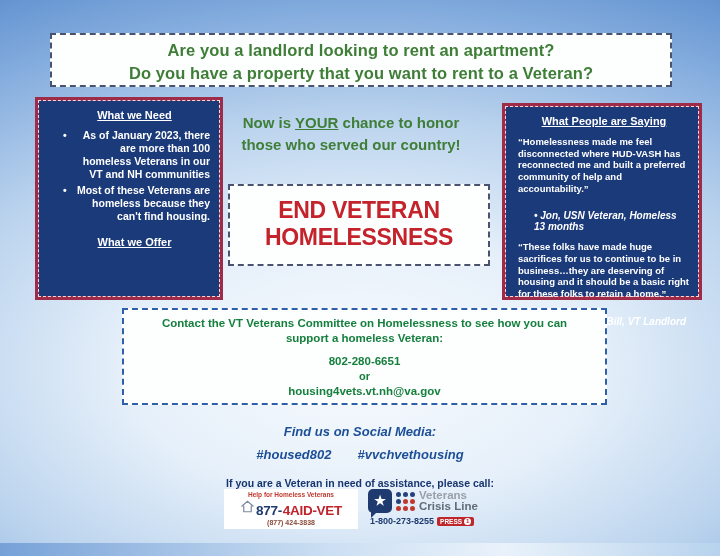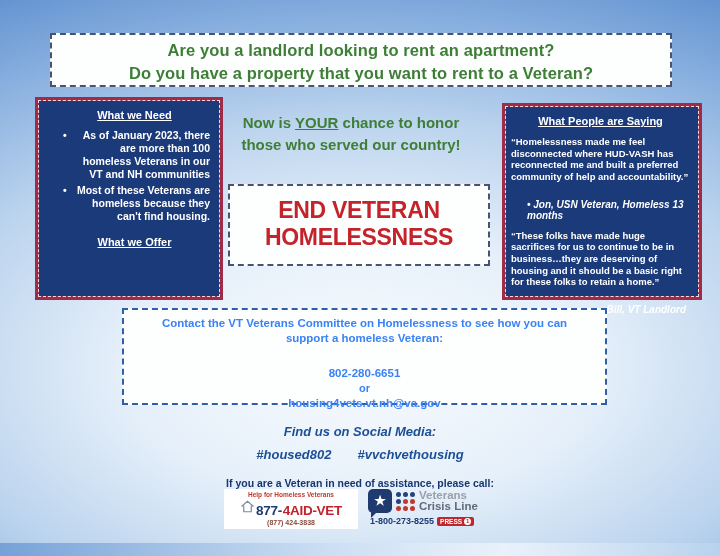--- a/index.html
+++ b/index.html
@@ -15,44 +15,44 @@
 
   
   .header-box { position:absolute; left:50px; top:33px; width:622px; height:54px;
     background:#fdfefe; border:2px dashed #49536f; text-align:center; padding-top:4px; }
   .header-box div { font-size:16.5px; line-height:1.42; color:#3e7e37; letter-spacing:.1px; }
 
   
   .navy-panel { position:absolute; background:#1b3a7a; color:#fff;
     border:4px solid #9e2b47; outline:1px dashed #efdce2; outline-offset:-4px; }
   .left-panel { left:35px; top:97px; width:188px; height:203px; padding:6px 9px 4px 20px; }
-  .right-panel { left:502px; top:103px; width:200px; height:197px; padding:6px 8px 4px 5px; }
+  .right-panel { left:502px; top:103px; width:200px; height:197px; padding:6px 8px 4px 12px; }
   .panel-title { text-align:center; text-decoration:underline; font-size:11px; margin-top:2px; }
   .bullets { list-style:none; margin-top:8px; }
   .bullets li { position:relative; padding-left:17px; font-size:10.5px; line-height:1.25; margin-bottom:2px;text-align:right; }
   .bullets li::before { content:"•"; position:absolute; left:4px; }
   .offer-title { margin-top:13px; }
   .quote { font-size:9.5px; line-height:1.23; margin-top:9px; }
   .attrib { font-size:10px; font-style:italic; margin-top:16px; }
   .attrib-1 { padding-left:16px; }
   .attrib-2 { text-align:right; padding-right:4px; }
 
   
   .pitch { position:absolute; left:226px; top:112px; width:250px; text-align:center;
     color:#3e7e37; font-size:15px; line-height:1.45; }
   .pitch .u { text-decoration:underline; }
   .banner-box { position:absolute; left:228px; top:184px; width:262px; height:82px;
     background:#fdfefe; border:2px dashed #49536f; text-align:center; padding-top:11px; }
   .banner-box div { color:#c4232b; font-size:23px; line-height:1.18; letter-spacing:-.3px; }
 
   
   .contact-box { position:absolute; left:122px; top:308px; width:485px; height:97px;
-    background:#fdfefe; border:2px dashed #2e5fa9; text-align:center; color:#3b82f6; padding:6px 20px 0; }
+    background:#fdfefe; border:2px dashed #2e5fa9; text-align:center; color:#15803d; padding:6px 20px 0; }
   .contact-box .c-line1 { font-size:11.5px; line-height:1.3; }
-  .contact-box .c-phone { font-size:11.5px; margin-top:21px; }
+  .contact-box .c-phone { font-size:11.5px; margin-top:9px; }
   .contact-box .c-or { font-size:11px; margin-top:3px; }
   .contact-box .c-email { font-size:11.5px; margin-top:3px; }
 
   
   .social-heading { position:absolute; left:0; right:0; top:424px; text-align:center;
     color:#1d4f97; font-style:italic; font-size:13px; }
   .hashtags { position:absolute; left:0; right:0; top:447px; display:flex; justify-content:center; gap:26px;
     color:#1d4f97; font-style:italic; font-size:13px; }
 
   

